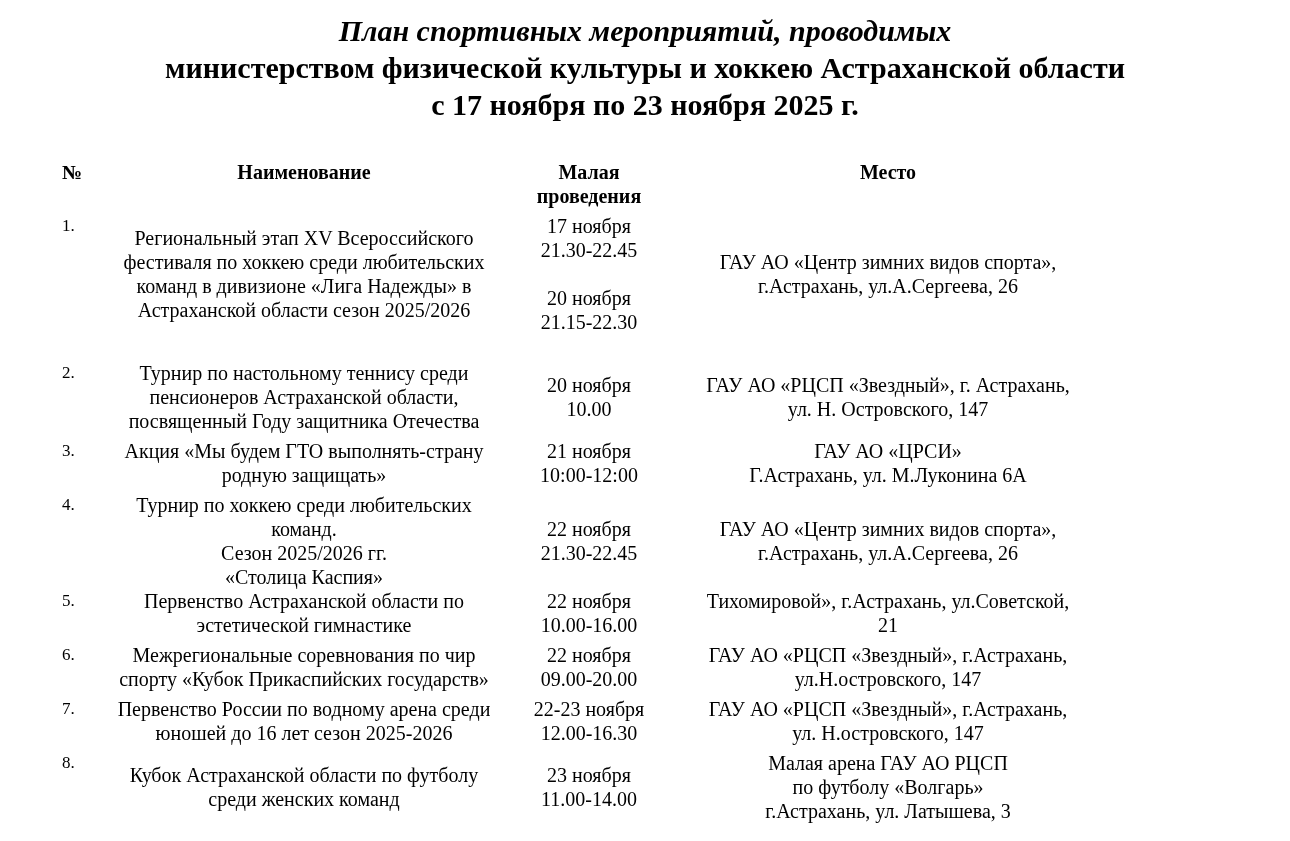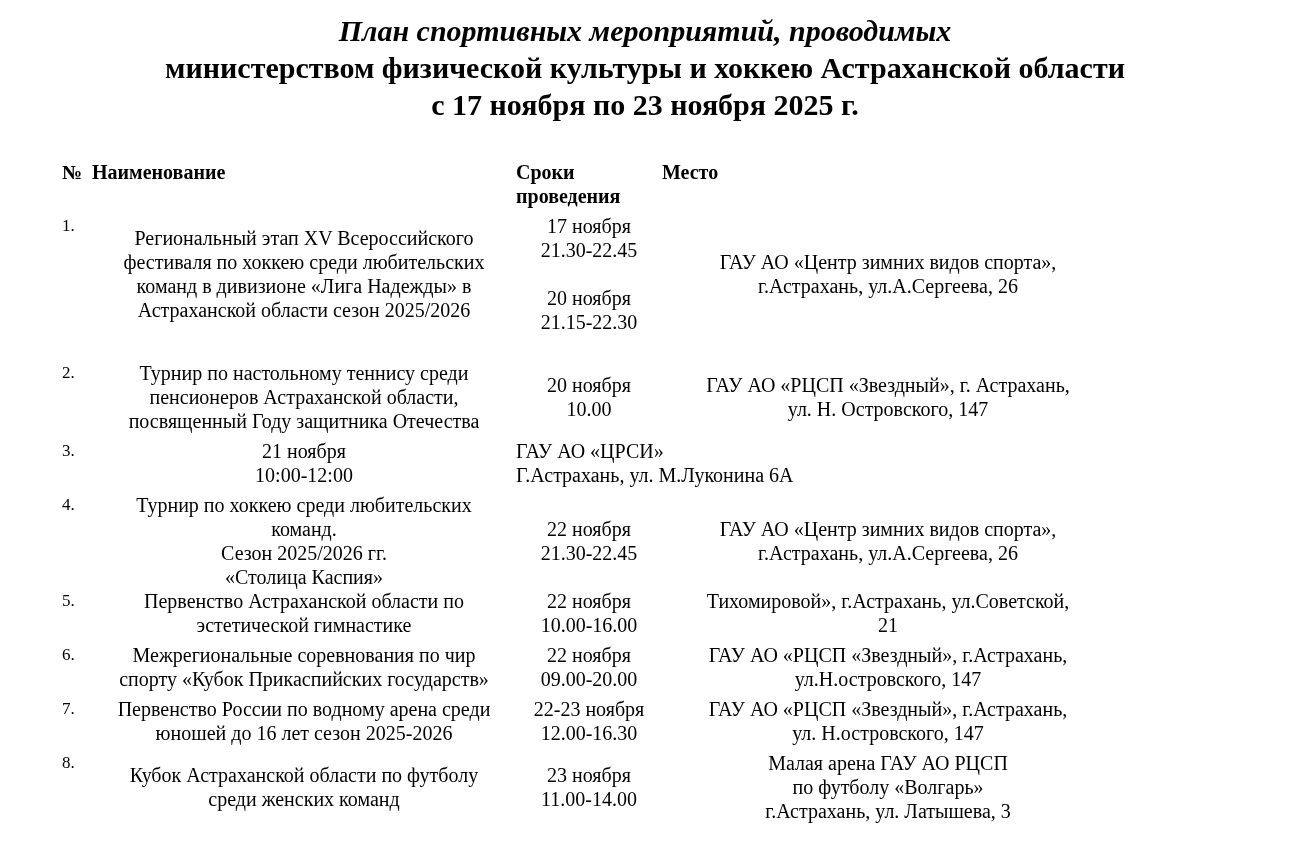--- a/index.html
+++ b/index.html
@@ -29,21 +29,21 @@
   .trow {
     display: grid;
     grid-template-columns: 36px 424px 146px 452px;
   }
   .thead {
     font-weight: bold;
     font-size: 20px;
     line-height: 24px;
     margin-bottom: 6px;
   }
-  .hc { }
+  .hc { text-align: center; }
   .num-h { text-align: left; padding-left: 6px; }
   .tbodyrow { margin-bottom: 6px; }
   #tbody .tbodyrow:nth-child(1) { margin-bottom: 27px; }
   #tbody .tbodyrow:nth-child(4) { margin-bottom: 0; }
   .cell {
     font-size: 20px;
     line-height: 24px;
     display: flex;
     flex-direction: column;
     justify-content: center;
@@ -69,21 +69,21 @@
   <div class="title-block">
     <div class="title-line-1">План спортивных мероприятий, проводимых</div>
     <div class="title-line-2">министерством физической культуры и хоккею Астраханской области</div>
     <div class="title-line-3">с 17 ноября по 23 ноября 2025 г.</div>
   </div>
 
   <div class="doc-table">
     <div class="trow thead">
       <div class="hc num-h">№</div>
       <div class="hc">Наименование</div>
-      <div class="hc">Сроки проведения</div>
+      <div class="hc">Малая проведения</div>
       <div class="hc">Место</div>
     </div>
     <div id="tbody">
         <div class="trow tbodyrow">
           <div class="cell numc">1.</div>
           <div class="cell cc">
             <div class="cl">Региональный этап XV Всероссийского</div>
             <div class="cl">фестиваля по хоккею среди любительских</div>
             <div class="cl">команд в дивизионе «Лига Надежды» в</div>
             <div class="cl">Астраханской области сезон 2025/2026</div>
@@ -112,20 +112,24 @@
             <div class="cl">10.00</div>
           </div>
           <div class="cell cc">
             <div class="cl">ГАУ АО «РЦСП «Звездный», г. Астрахань,</div>
             <div class="cl">ул. Н. Островского, 147</div>
           </div>
         </div>
         <div class="trow tbodyrow">
           <div class="cell numc">3.</div>
           <div class="cell cc">
+            <div class="cl">Акция «Мы будем ГТО выполнять-страну</div>
+            <div class="cl">родную защищать»</div>
+          </div>
+          <div class="cell cc">
             <div class="cl">21 ноября</div>
             <div class="cl">10:00-12:00</div>
           </div>
           <div class="cell cc">
             <div class="cl">ГАУ АО «ЦРСИ»</div>
             <div class="cl">Г.Астрахань, ул. М.Луконина 6А</div>
           </div>
         </div>
         <div class="trow tbodyrow">
           <div class="cell numc">4.</div>

